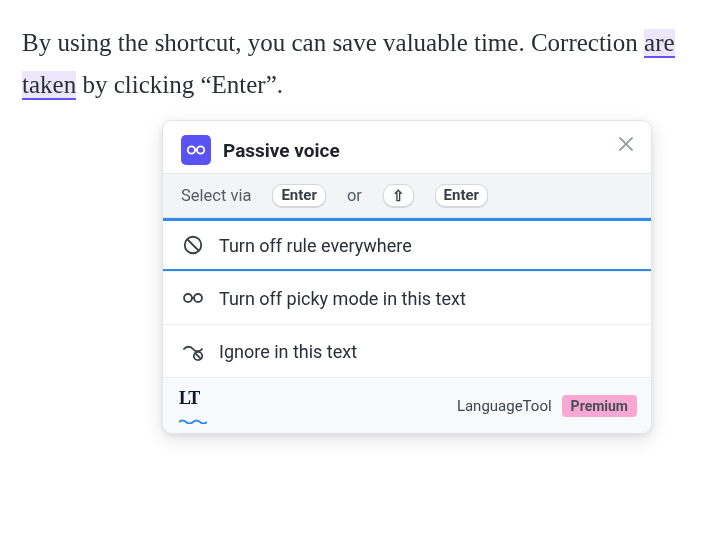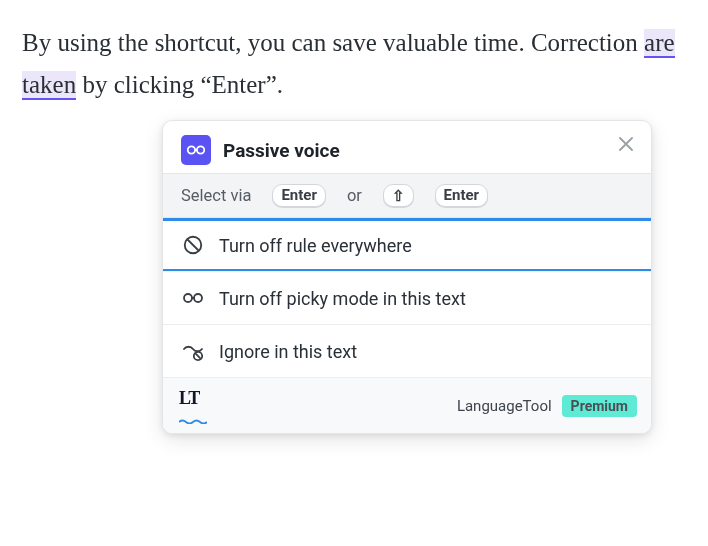--- a/index.html
+++ b/index.html
@@ -149,21 +149,21 @@
     padding-bottom: 14px;
   }
   .lt-wave {
     position: absolute;
     left: 0; right: -2px; bottom: -1px;
     height: 5px;
   }
   .footer-right { margin-left: auto; display: flex; align-items: center; gap: 10px; }
   .lt-name { font-size: 15px; color: #3e444b; }
   .prem-badge {
-    background: #5eead4;
+    background: #f9a8d4;
     border-radius: 4px;
     padding: 3px 9px;
     font-size: 14px;
     font-weight: 700;
     color: #4a5057;
   }
 </style>
 </head>
 <body>
 

